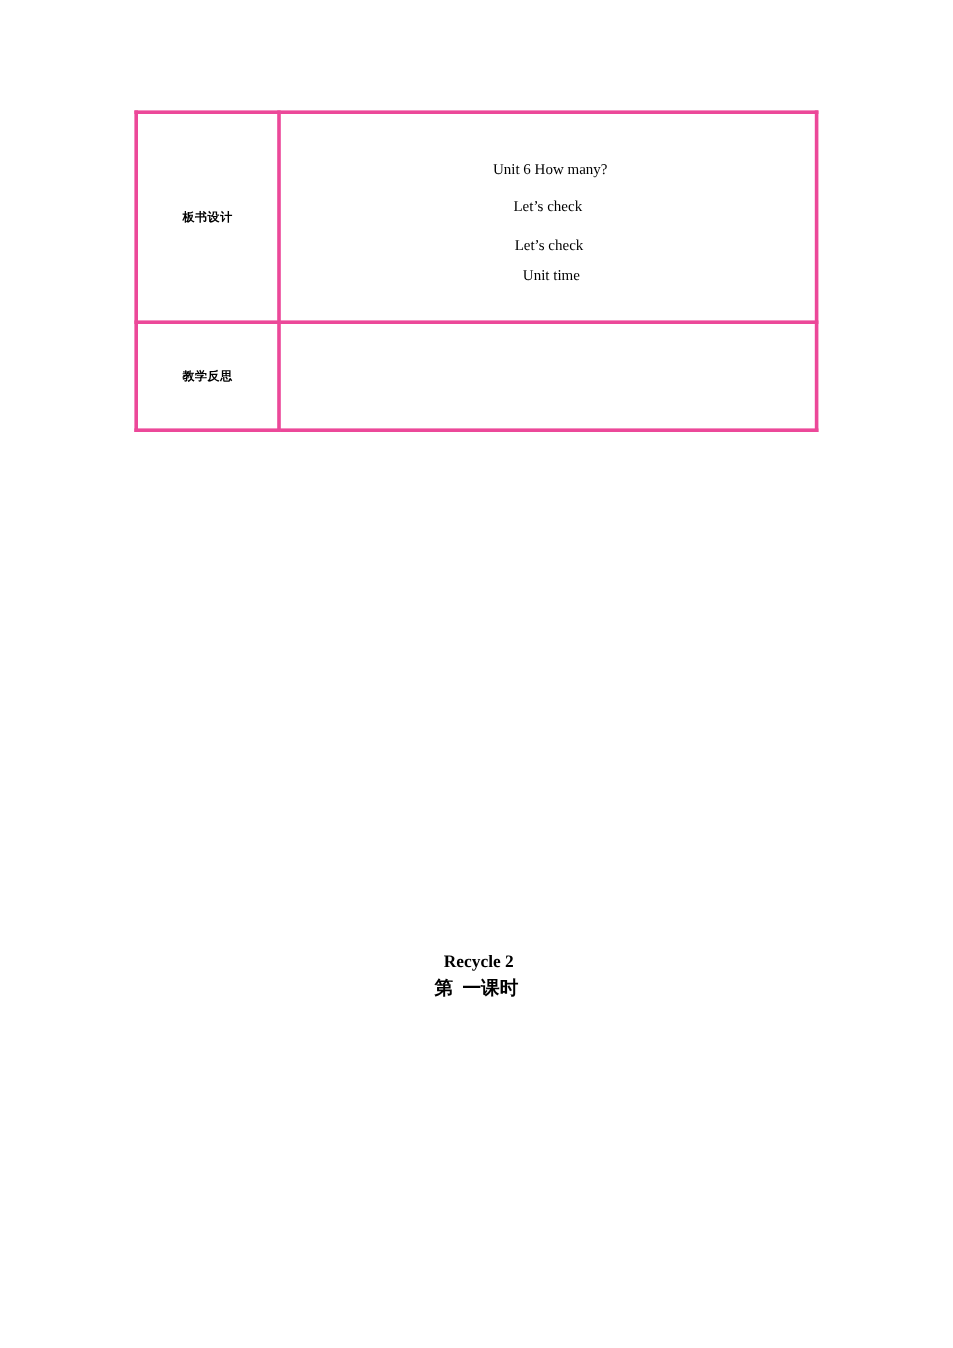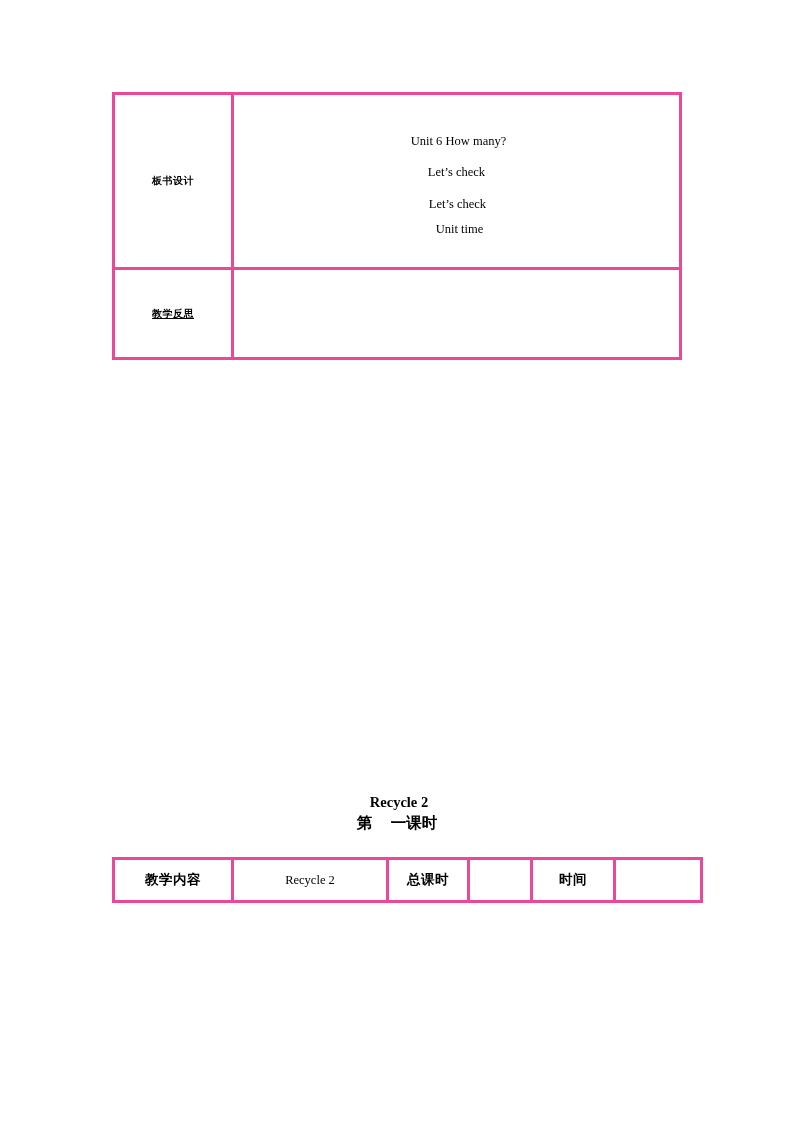--- a/index.html
+++ b/index.html
@@ -46,21 +46,21 @@
     top: 92px;
     width: 570px;
   }
   #table-lesson-notes .label-cell {
     width: 116px;
     font-weight: bold;
     font-size: 10px;
     letter-spacing: 0.5px;
   }
   #table-lesson-notes .row-board td { height: 172px; }
-  #table-lesson-notes .row-reflection td { height: 87px; text-decoration: underline; }
+  #table-lesson-notes .row-reflection td { height: 87px; }
 
   .board-lines {
     display: block;
     text-align: center;
     line-height: 1;
     padding: 6px 0 10px 0;
   }
   .board-lines .bl {
     display: block;
     font-family: "Liberation Serif", "DejaVu Serif", serif;
@@ -85,21 +85,21 @@
     display: block;
     font-family: "Liberation Serif", "DejaVu Serif", serif;
     font-weight: bold;
     font-size: 14.5px;
     line-height: 20px;
     color: #000000;
     margin-left: 4px;
   }
   .heading-block .h-subtitle {
     display: block;
-    font-family: Liberation Mono, monospace;
+    font-family: Liberation Serif, serif;
     font-weight: bold;
     font-size: 15.5px;
     line-height: 24px;
     color: #000000;
     white-space: pre;
     margin-left: 0px;
   }
 
   
   #table-lesson-header {
@@ -149,26 +149,14 @@
         <td></td>
       </tr>
     </tbody>
   </table>
 
   <div class="heading-block">
     <span class="h-title">Recycle 2</span>
     <span class="h-subtitle">第  一课时</span>
   </div>
 
-  <table class="doc-table" id="table-lesson-header">
-    <tbody>
-      <tr>
-        <td class="c-label w-116">教学内容</td>
-        <td class="c-value w-152">Recycle 2</td>
-        <td class="c-label w-78">总课时</td>
-        <td class="c-blank w-60"></td>
-        <td class="c-label w-80">时间</td>
-        <td class="c-blank w-84"></td>
-      </tr>
-    </tbody>
-  </table>
 
 </div>
 
 </body></html>

